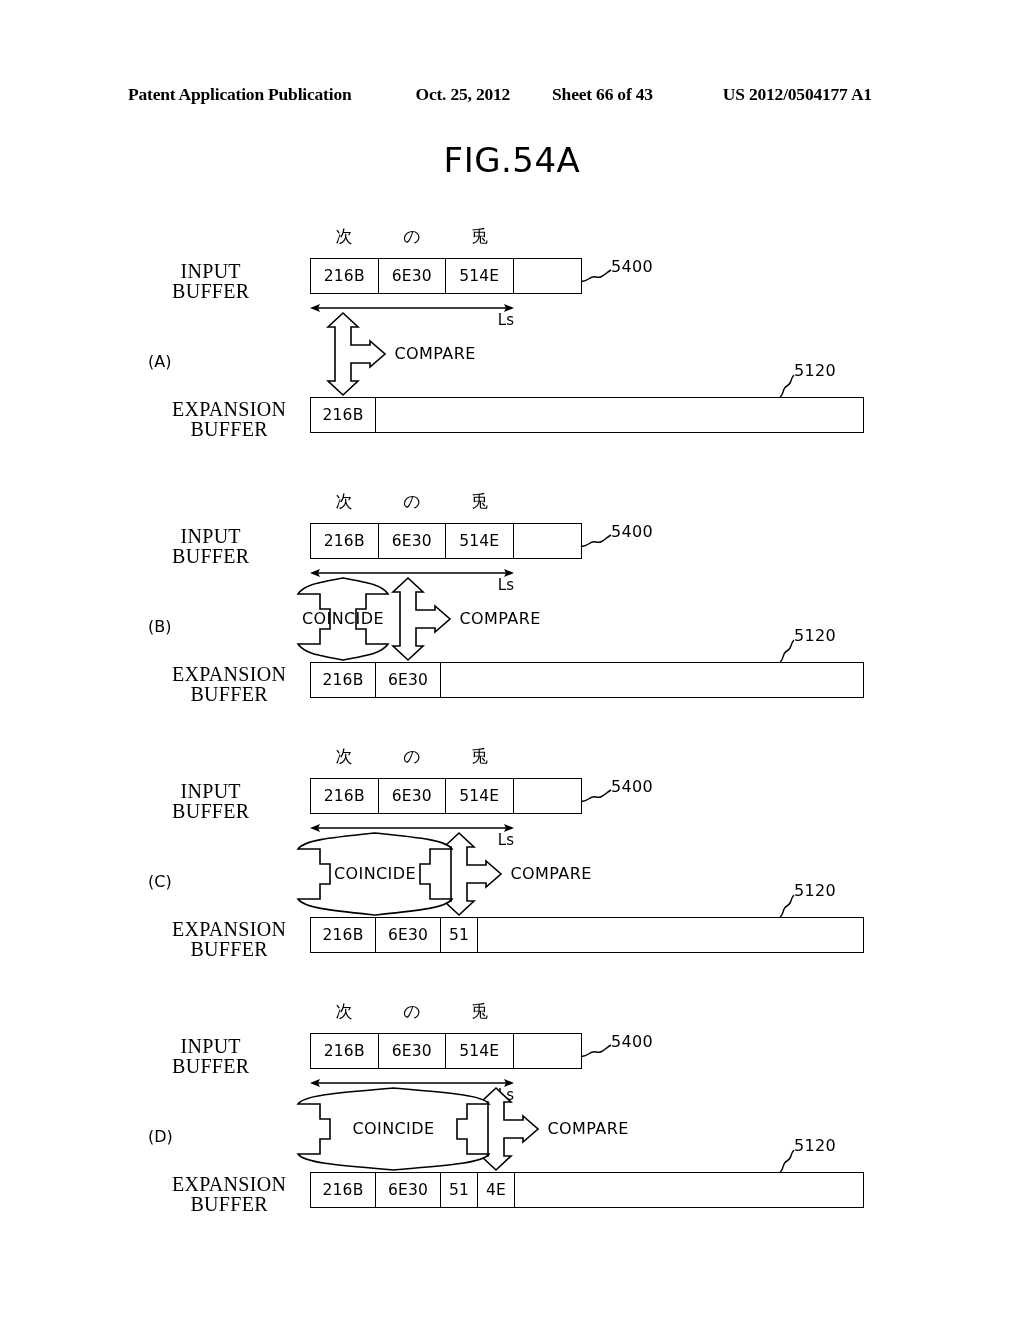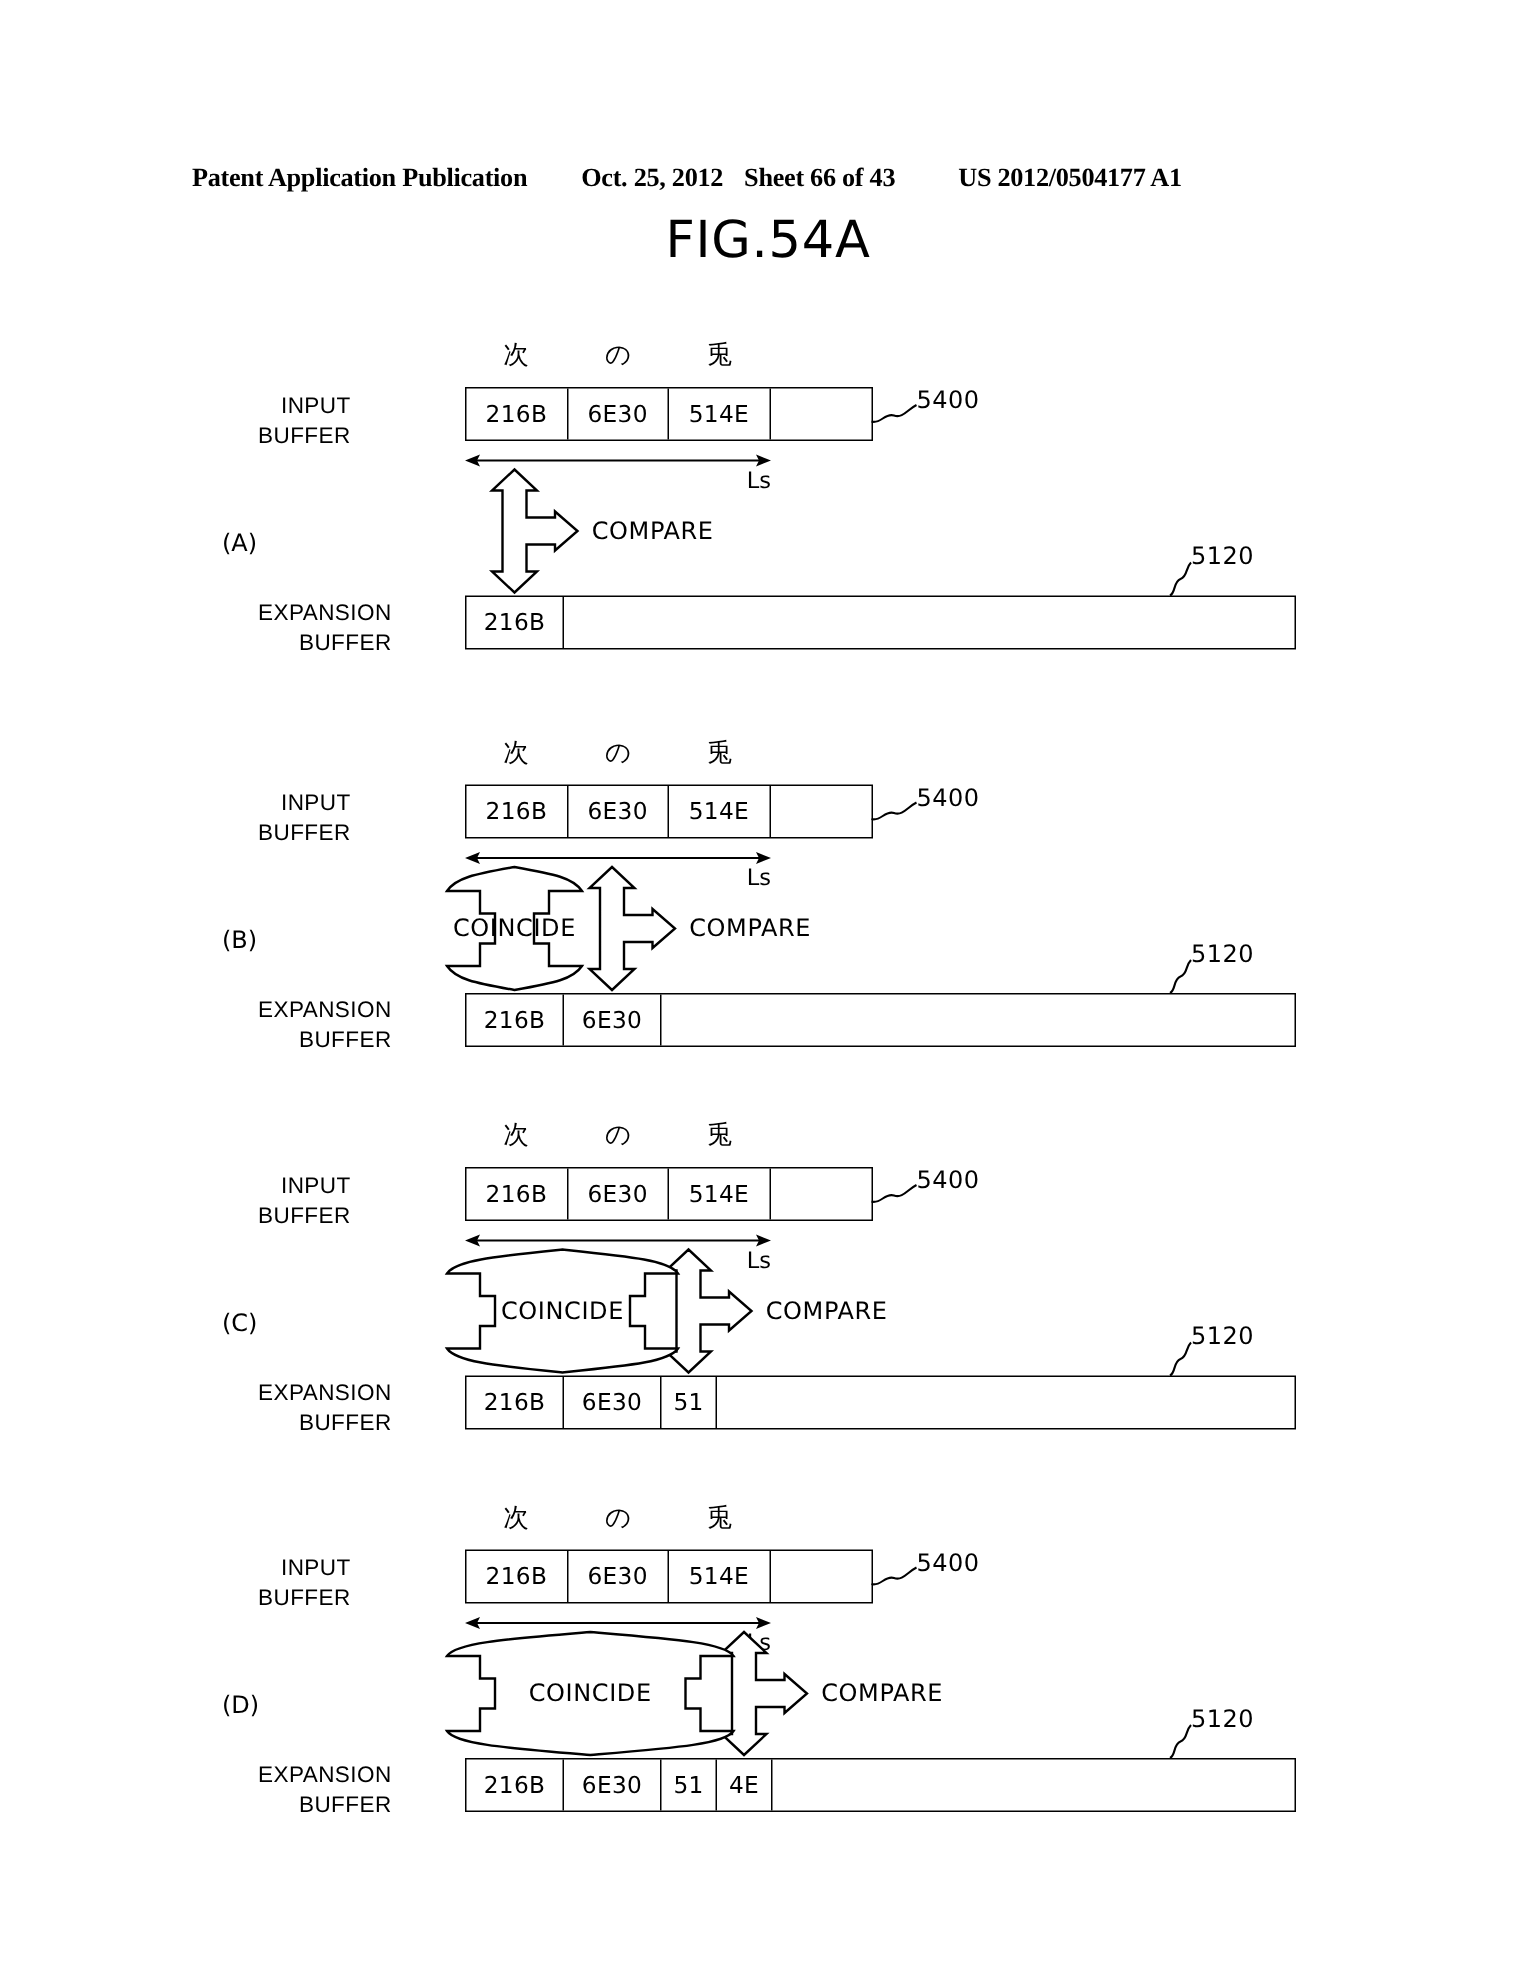--- a/index.html
+++ b/index.html
@@ -22,23 +22,24 @@
     top: 84px;
     left: 128px;
     width: 768px;
     display: flex;
     align-items: baseline;
     font-family: "Liberation Serif", serif;
     font-weight: bold;
     font-size: 17.5px;
     letter-spacing: -0.2px;
     white-space: nowrap;
+    gap: 28px;
   }
   .page-header .hdr-pub   { flex: 0 0 auto; }
-  .page-header .hdr-date  { flex: 0 0 auto; margin-left: 36px; margin-top: 24px; }
+  .page-header .hdr-date  { flex: 0 0 auto; margin-left: 36px; }
   .page-header .hdr-sheet { flex: 0 0 auto; margin-left: 14px; }
   .page-header .hdr-num   { flex: 0 0 auto; margin-left: 42px; }
 
   
   .fig-title {
     position: absolute;
     top: 140px;
     left: 0;
     width: 1024px;
     text-align: center;
@@ -57,26 +58,26 @@
   }
   .panel-label {
     position: absolute;
     left: 148px;
     font-size: 16px;
     font-family: "DejaVu Sans", sans-serif;
   }
 
   .buf-label {
     position: absolute;
-    font-size: 15px;
+    font-size: 20px;
     line-height: 20px;
-    font-family: Liberation Sans, sans-serif;
+    font-family: Liberation Serif, serif;
     letter-spacing: 0.3px;
     white-space: nowrap;
-    text-align: right;
+    text-align: center;
   }
 
   
   .buffer {
     position: absolute;
     box-sizing: border-box;
     border: 1.6px solid #000;
     background: #fff;
     display: flex;
     align-items: stretch;

